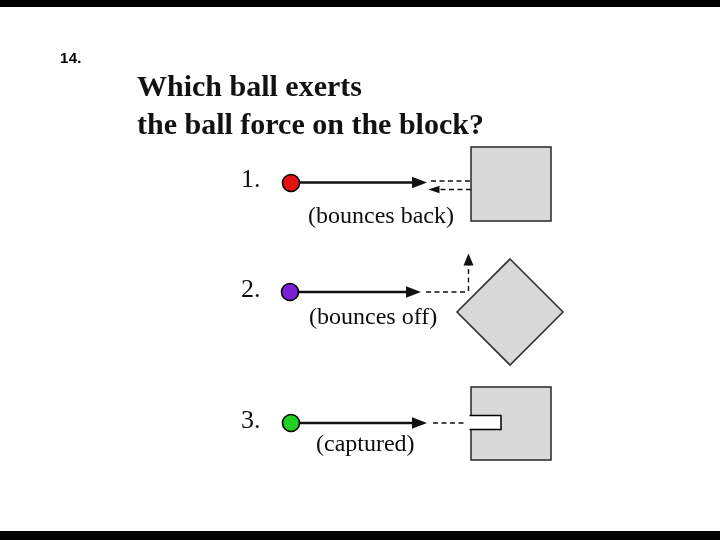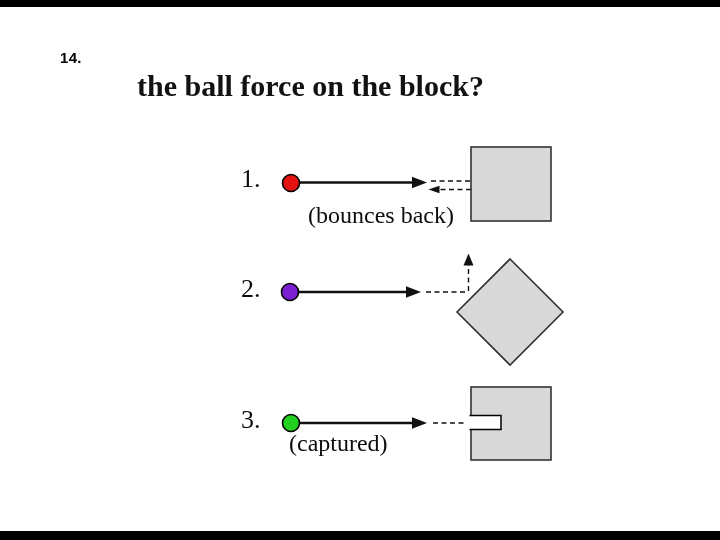--- a/index.html
+++ b/index.html
@@ -34,43 +34,45 @@
   .opt-num.n2 { top:275px; }
   .opt-num.n3 { top:406px; }
 
   .caption {
     position:absolute;
     font-size:24px; line-height:26px; color:#0d0d0d;
     white-space:nowrap;
   }
   .caption.c1 { left:308px; top:202px;text-align:center; }
   .caption.c2 { left:309px; top:303px; }
-  .caption.c3 { left:289px; top:430px; }
+  .caption.c3 { left:316px; top:430px; }
 
   svg.diagram { position:absolute; left:0; top:0; }
 </style>
 </head>
 <body>
 
 <div class="slide">
 
   <div class="bar top"></div>
   <div class="bar bottom"></div>
 
   <div class="slide-number">14.</div>
 
   <div class="title">
+    <div>Which ball exerts</div>
     <div>the ball force on the block?</div>
   </div>
 
   <div class="opt-num n1">1.</div>
   <div class="opt-num n2">2.</div>
   <div class="opt-num n3">3.</div>
 
   <div class="caption c1">(bounces back)</div>
+  <div class="caption c2">(bounces off)</div>
   <div class="caption c3">(captured)</div>
 
   <svg class="diagram" width="720" height="540" viewBox="0 0 720 540">
 
     <g>
       <rect x="471" y="147" width="80" height="74" stroke-width="1.6" fill="#d9d9d9" stroke="#333333"></rect>
       <line x1="299" y1="182.5" x2="413" y2="182.5" stroke-width="2.4" stroke="#111111"></line>
       <polygon points="427,182.5 412,176.8 412,188.2" fill="#111111"></polygon>
       <line x1="431" y1="181" x2="470" y2="181" stroke-width="1.4" stroke-dasharray="5,3.5" stroke="#111111"></line>
       <line x1="471" y1="189.5" x2="438" y2="189.5" stroke-width="1.4" stroke-dasharray="5,3.5" stroke="#111111"></line>

